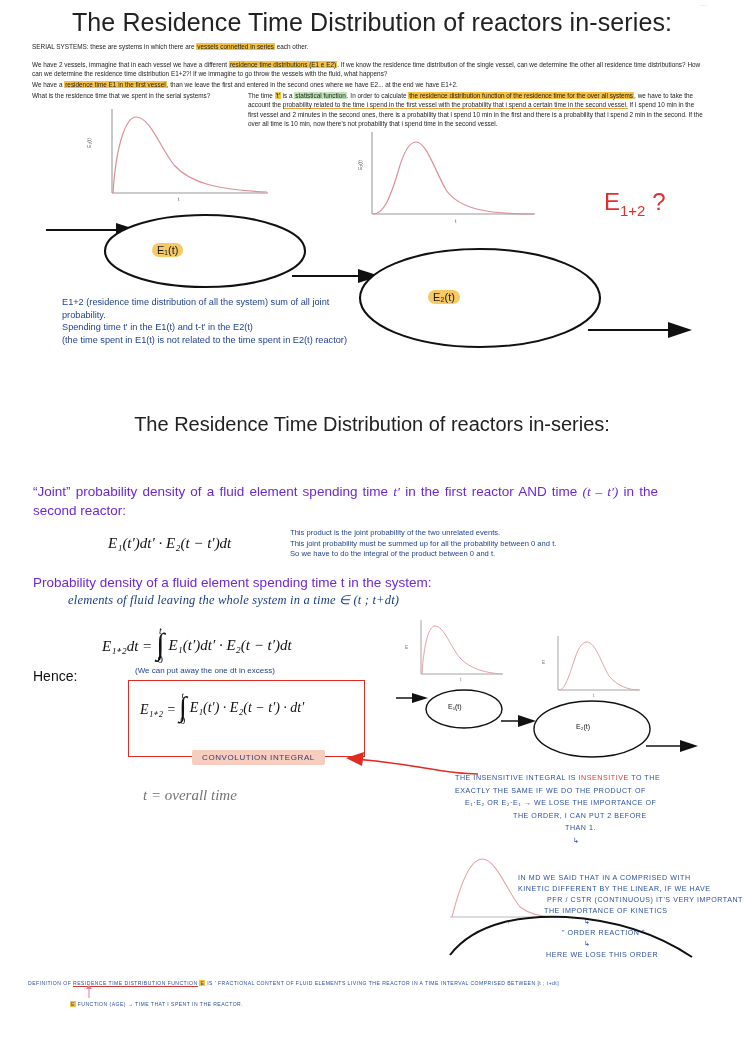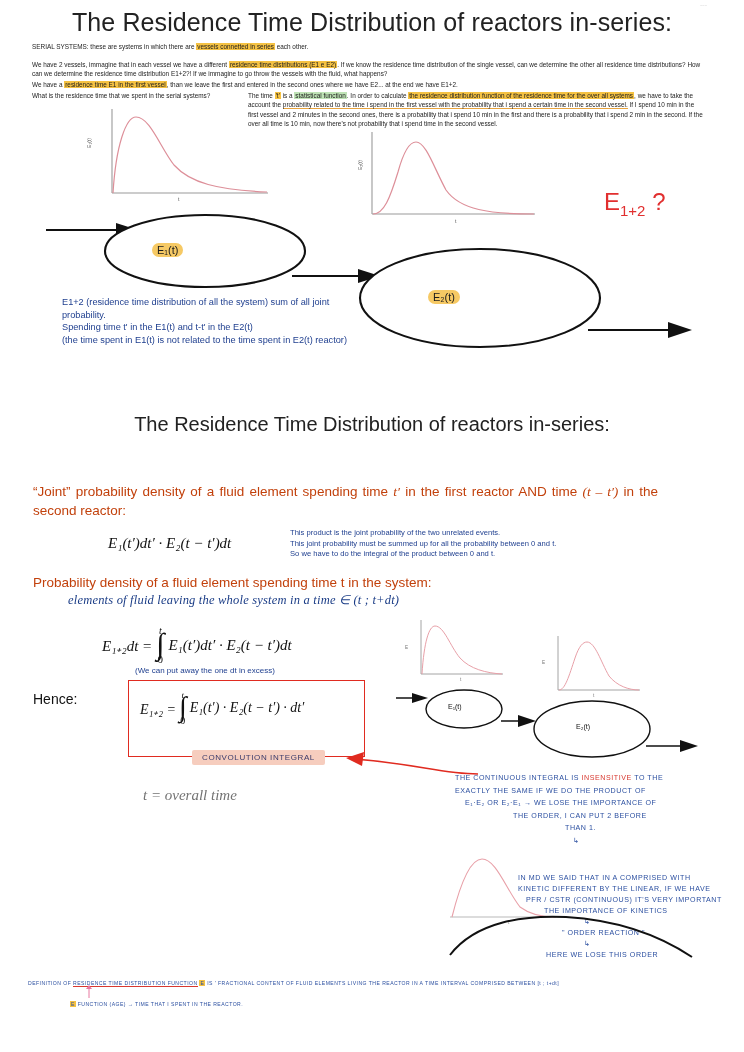--- a/index.html
+++ b/index.html
@@ -42,21 +42,21 @@
     font-weight:400;
   }
   .e12q sub{font-size:15px;}
 
   
   .slide2-title{
     left:0;top:410px;width:744px;text-align:center;
     font-size:20px;line-height:28px;color:#222;font-weight:400;
   }
   .body-text{
-    font-size:13.5px;line-height:19px;color:#c2410c;text-align:justify;
+    font-size:13.5px;line-height:19px;color:#6d28d9;text-align:justify;
     font-family:"Liberation Sans",sans-serif;
   }
   .mathit{font-family:"Liberation Serif",serif;font-style:italic;}
   .formula{
     font-family:"Liberation Serif",serif;font-style:italic;
     font-size:15px;color:#111;white-space:nowrap;
   }
   .sidenote{
     font-size:7.6px;line-height:10.6px;color:#1f3f8f;
     font-family:"Liberation Sans",sans-serif;
@@ -212,21 +212,21 @@
         <div class="formula" style="font-size:10px;margin-bottom:-3px;">t</div>
         <div style="font-family:'Liberation Serif',serif;font-size:30px;line-height:22px;color:#111;">∫</div>
         <div class="formula" style="font-size:11px;font-style:normal;margin-top:-2px;">0</div>
       </td>
       <td class="formula" style="vertical-align:middle;padding:0;">E₁(t′)dt′ · E₂(t − t′)dt</td>
     </tr>
   </tbody>
     </table>
 </div>
 
-<div class="abs hence" style="left:33px;top:668px;margin-top:23px;">Hence:</div>
+<div class="abs hence" style="left:33px;top:668px;">Hence:</div>
 <div class="abs paren-note" style="left:135px;top:666px;">(We can put away the one dt in excess)</div>
 
 <div class="abs conv-box" style="left:128px;top:680px;width:235px;height:75px;"></div>
 <div class="abs" style="left:140px;top:690px;">
   <table style="border-collapse:collapse;">
     <tbody>
         <tr>
       <td class="formula" style="vertical-align:middle;padding:0;font-size:14px;">E₁₊₂ =</td>
       <td style="vertical-align:middle;padding:0 3px;text-align:center;">
         <div class="formula" style="font-size:9px;margin-bottom:-3px;">t</div>
@@ -281,33 +281,33 @@
 </div>
 <div class="abs" style="left:448px;top:703px;font-size:7px;color:#111;">E₁(t)</div>
 <div class="abs" style="left:576px;top:723px;font-size:7px;color:#111;">E₂(t)</div>
 
 <div class="abs hand-b" style="left:143px;top:786px;">
   <div>t = overall time</div>
 </div>
 
 <div class="abs hand-caps" style="left:455px;top:772px;width:285px;">
   <div>
-    <span>THE  CONTINUOUS  INTEGRAL  IS  </span><span class="red">INSENSITIVE</span><span>  TO THE</span>
+    <span>THE  INSENSITIVE  INTEGRAL  IS  </span><span class="red">INSENSITIVE</span><span>  TO THE</span>
   </div>
   <div>EXACTLY   THE  SAME  IF  WE  DO  THE  PRODUCT  OF</div>
   <div style="padding-left:10px;">E₁·E₂  OR   E₂·E₁ → WE  LOSE  THE  IMPORTANCE  OF</div>
   <div style="padding-left:58px;">THE  ORDER,  I  CAN  PUT  2  BEFORE</div>
   <div style="padding-left:110px;">THAN 1.</div>
   <div style="padding-left:118px;">↳</div>
 </div>
 
 <div class="abs hand-caps" style="left:518px;top:873px;width:225px;line-height:11px;">
   <div>IN MD WE SAID THAT IN A COMPRISED WITH</div>
   <div>KINETIC DIFFERENT BY THE LINEAR, IF WE HAVE</div>
-  <div style="padding-left:8px;">PFR / CSTR (CONTINUOUS) IT'S VERY IMPORTANT</div>
+  <div style="padding-left:8px;text-align:right;">PFR / CSTR (CONTINUOUS) IT'S VERY IMPORTANT</div>
   <div style="padding-left:26px;">THE IMPORTANCE OF KINETICS</div>
   <div style="padding-left:66px;">↳</div>
   <div style="padding-left:44px;">" ORDER  REACTION "</div>
   <div style="padding-left:66px;">↳</div>
   <div style="padding-left:28px;">HERE WE LOSE THIS ORDER</div>
 </div>
 
 <div class="abs plot" style="left:448px;top:845px;">
   <svg width="110" height="80" viewBox="0 0 110 80">
     <line x1="2" y1="72" x2="108" y2="72" stroke="#b9b9b9" stroke-width="1"></line>

